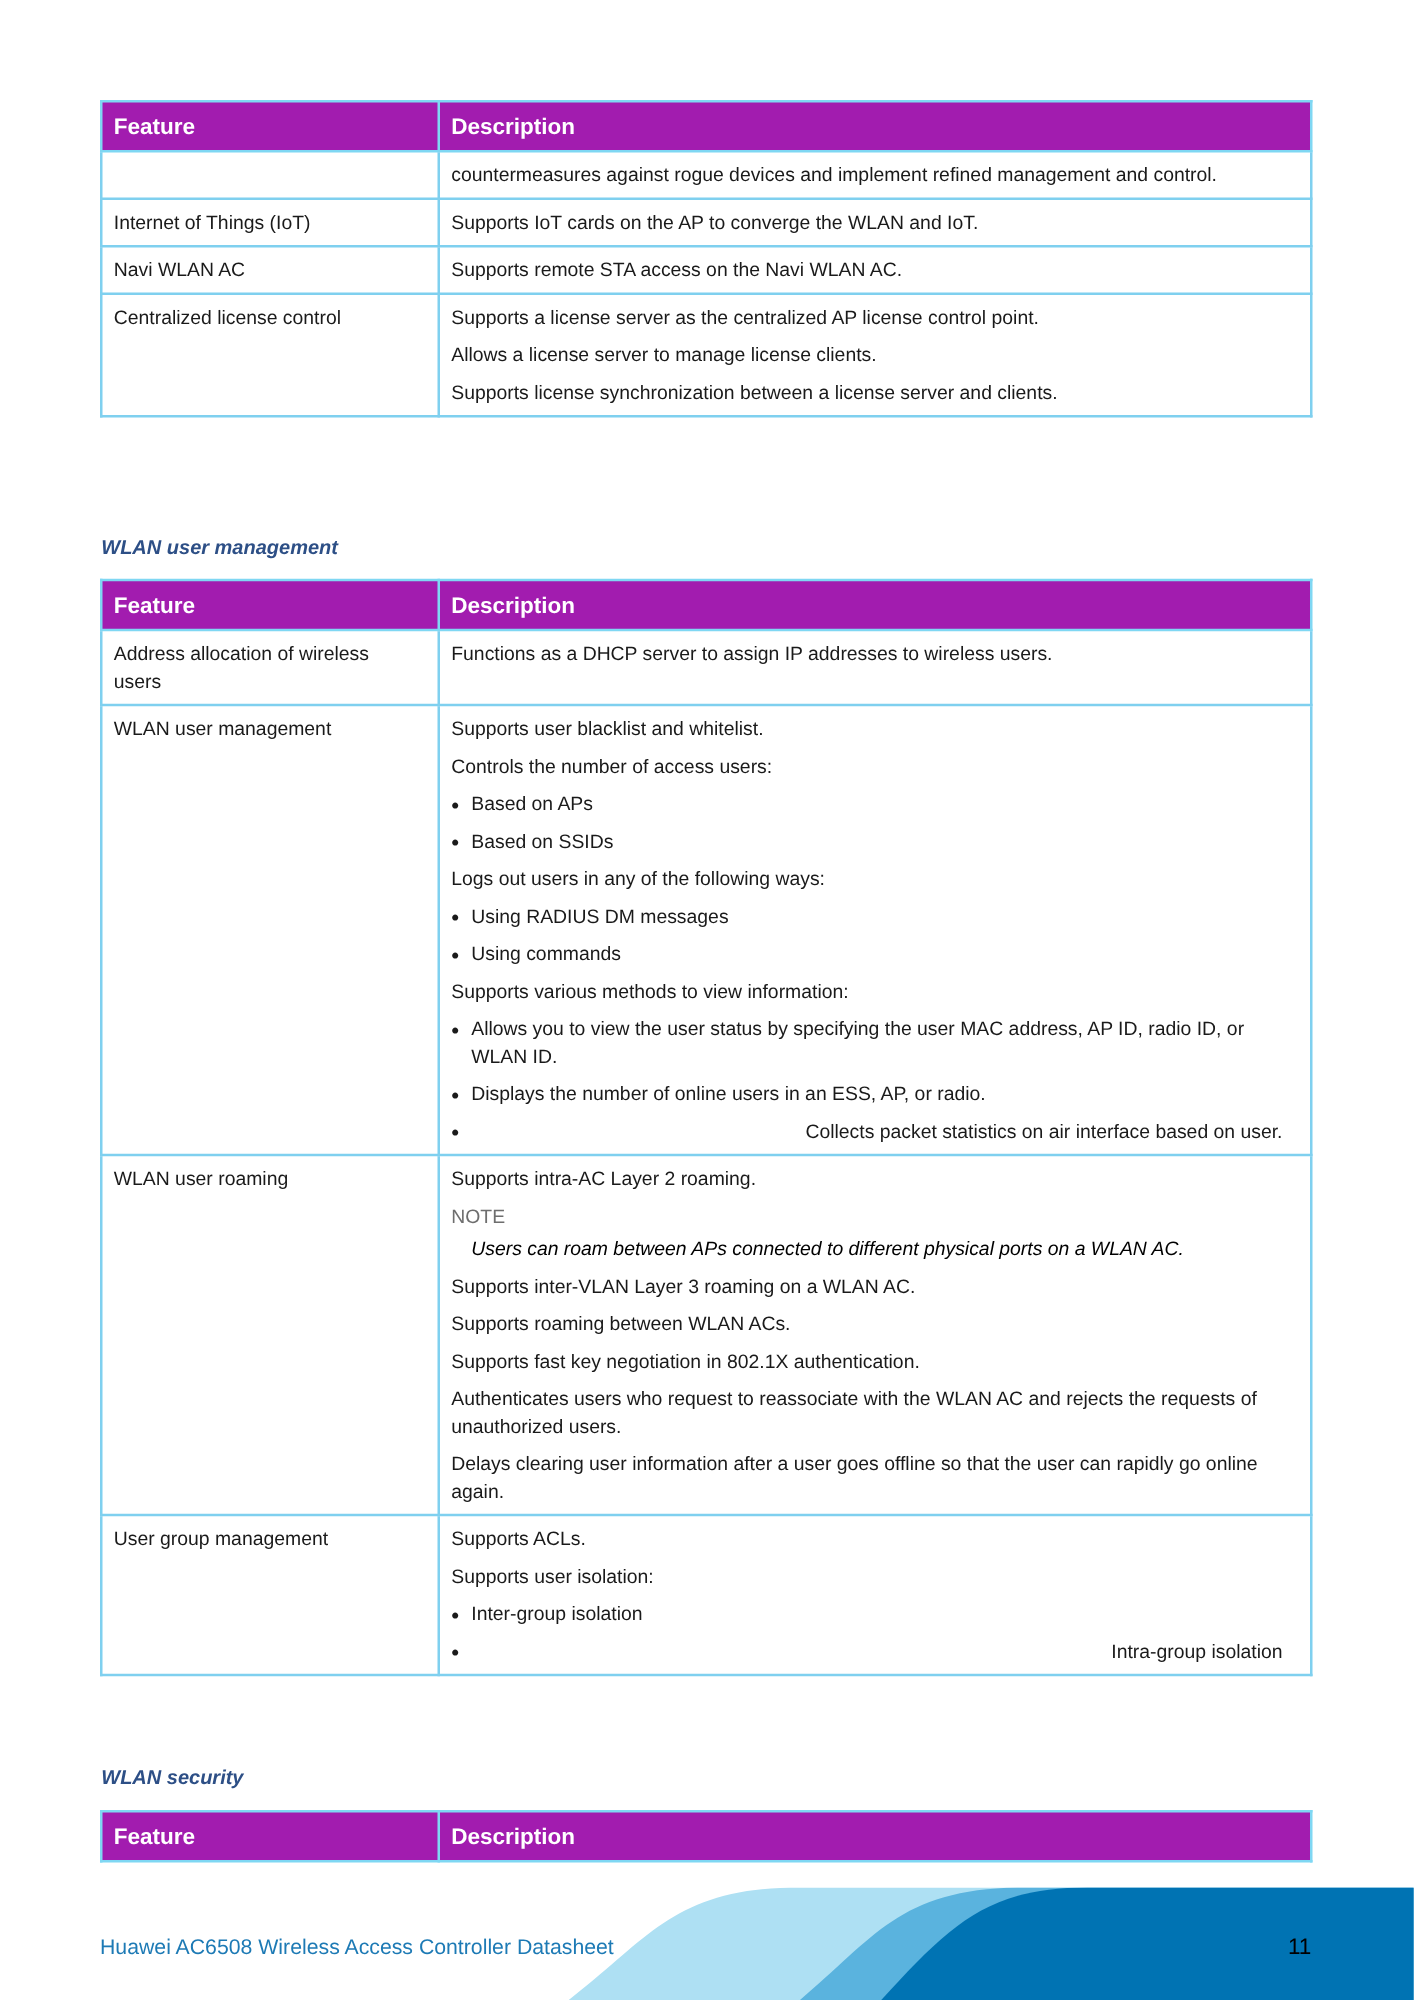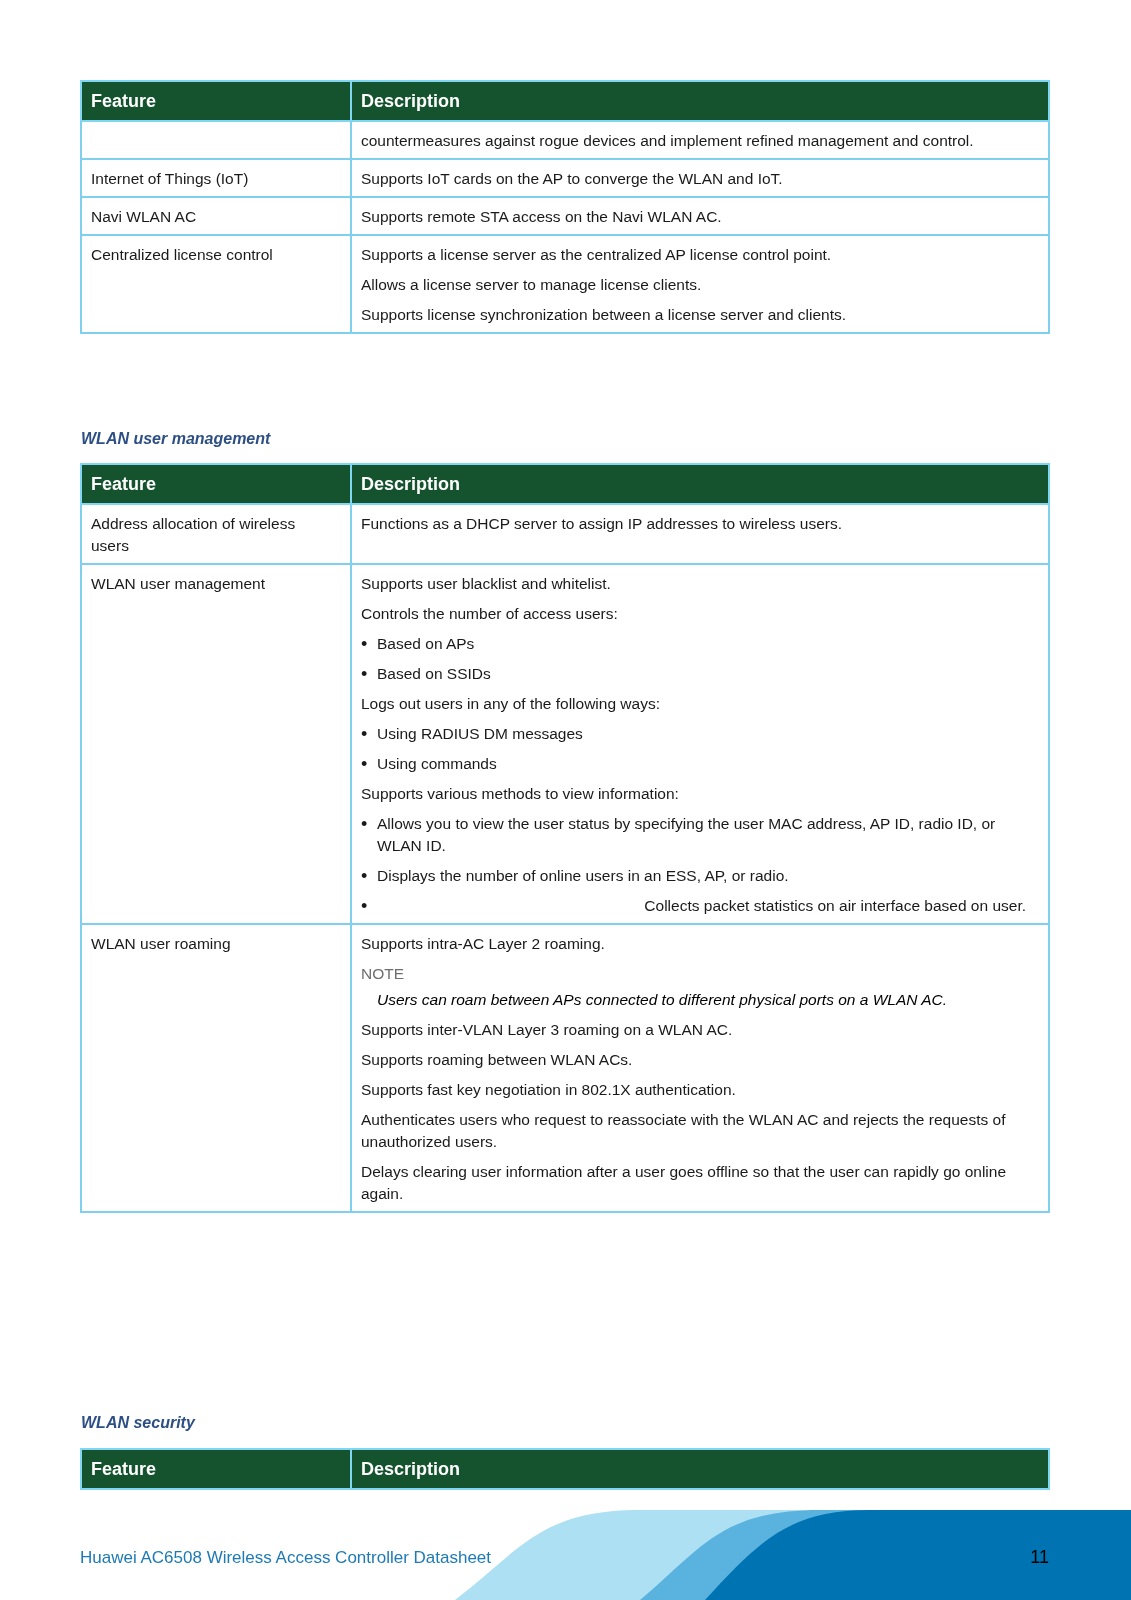--- a/index.html
+++ b/index.html
@@ -1,20 +1,20 @@
 <!DOCTYPE html>
 <html><head>
 <meta charset="utf-8">
 <style>
   html, body { margin:0; padding:0; }
   body { width:1131px; height:1600px; position:relative; background:#ffffff; overflow:hidden;
          font-family:"Liberation Sans", sans-serif; color:#1a1a1a; font-size:15.5px; }
   .tbl { position:absolute; left:80px; width:970px; border-collapse:collapse; table-layout:fixed; }
   .tbl td, .tbl th { border:2px solid #7fd0ef; vertical-align:top; text-align:left; }
-  .tbl th { background:#14532d; color:#ffffff; font-weight:bold; font-size:18px; height:38px; padding:0 9px; vertical-align:middle; border-color:#7fd7f3; }
+  .tbl th { background:#a21caf; color:#ffffff; font-weight:bold; font-size:18px; height:38px; padding:0 9px; vertical-align:middle; border-color:#7fd7f3; }
   .tbl td { padding:8px 22px 6px 9px; line-height:22px; }
   .c1 { width:250px; }
   .p { margin:0 0 8px 0; }
   .p:last-child { margin-bottom:0; }
   .b { position:relative; padding-left:16px; margin:0 0 8px 0; }
   .b:last-child { margin-bottom:0;text-align:right; }
   .b::before { content:"\2022"; position:absolute; left:0; top:0; font-size:18px; }
   .note-h { color:#6e6e6e; font-weight:normal; margin:0 0 4px 0; }
   .note-t { color:#000000; font-style:italic; padding-left:16px; margin:0 0 8px 0; }
   .sect { position:absolute; left:81px; color:#2d4f86; font-weight:bold; font-style:italic; font-size:16px; }
@@ -100,20 +100,29 @@
           <div class="p">Supports intra-AC Layer 2 roaming.</div>
           <div class="note-h">NOTE</div>
           <div class="note-t">Users can roam between APs connected to different physical ports on a WLAN AC.</div>
           <div class="p">Supports inter-VLAN Layer 3 roaming on a WLAN AC.</div>
           <div class="p">Supports roaming between WLAN ACs.</div>
           <div class="p">Supports fast key negotiation in 802.1X authentication.</div>
           <div class="p">Authenticates users who request to reassociate with the WLAN AC and rejects the requests of unauthorized users.</div>
           <div class="p">Delays clearing user information after a user goes offline so that the user can rapidly go online again.</div>
         </td>
       </tr>
+      <tr>
+        <td>User group management</td>
+        <td>
+          <div class="p">Supports ACLs.</div>
+          <div class="p">Supports user isolation:</div>
+          <div class="b">Inter-group isolation</div>
+          <div class="b">Intra-group isolation</div>
+        </td>
+      </tr>
     </tbody>
 </table>
 
 <div class="sect" style="top:1414px;">WLAN security</div>
 
 <table class="tbl" style="top:1448px;">
   <thead>
     <tr>
       <th class="c1">Feature</th>
       <th>Description</th>

